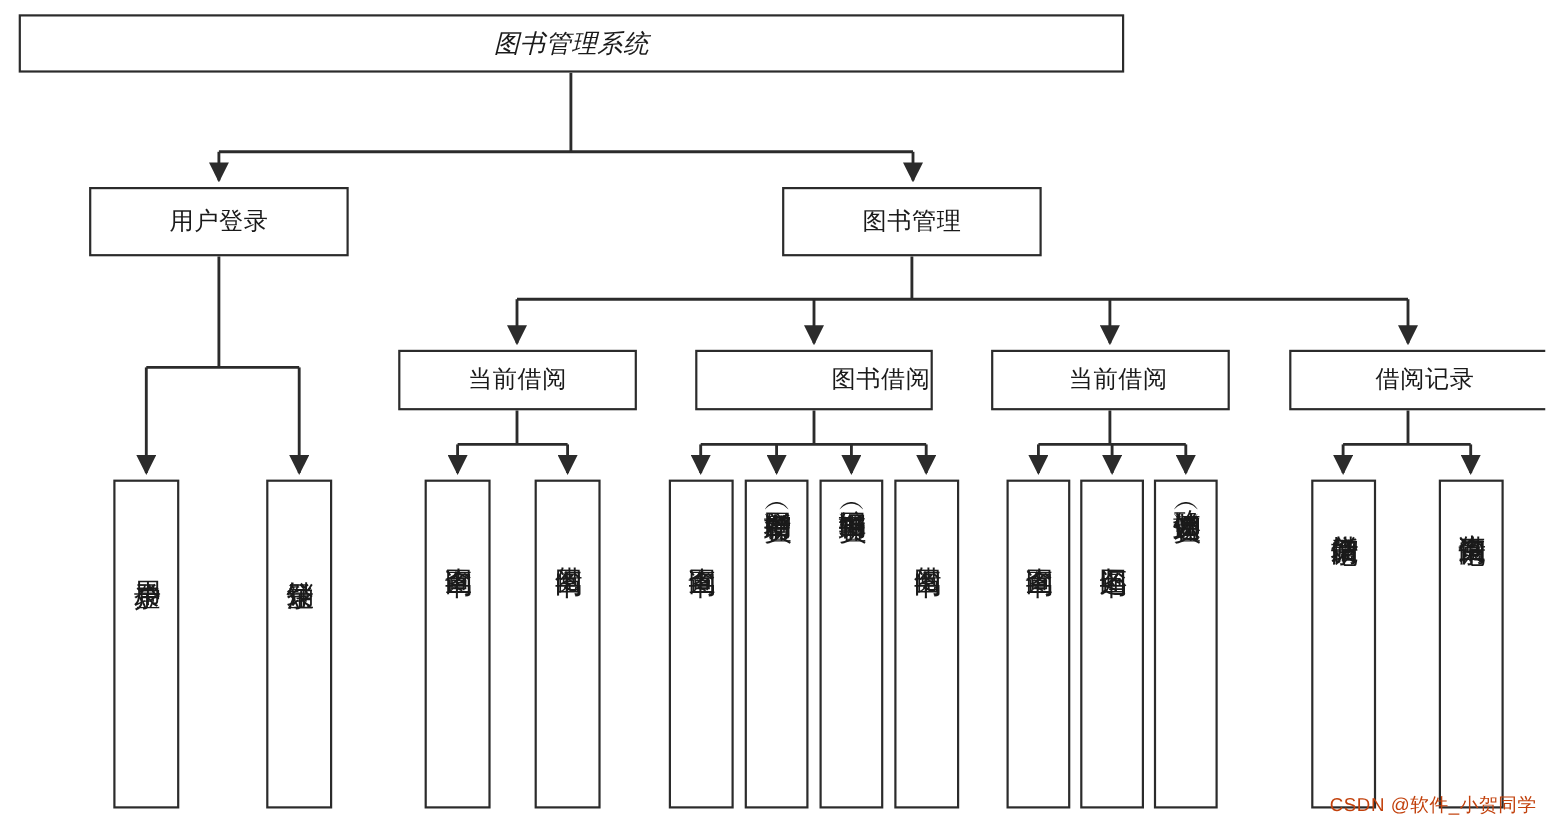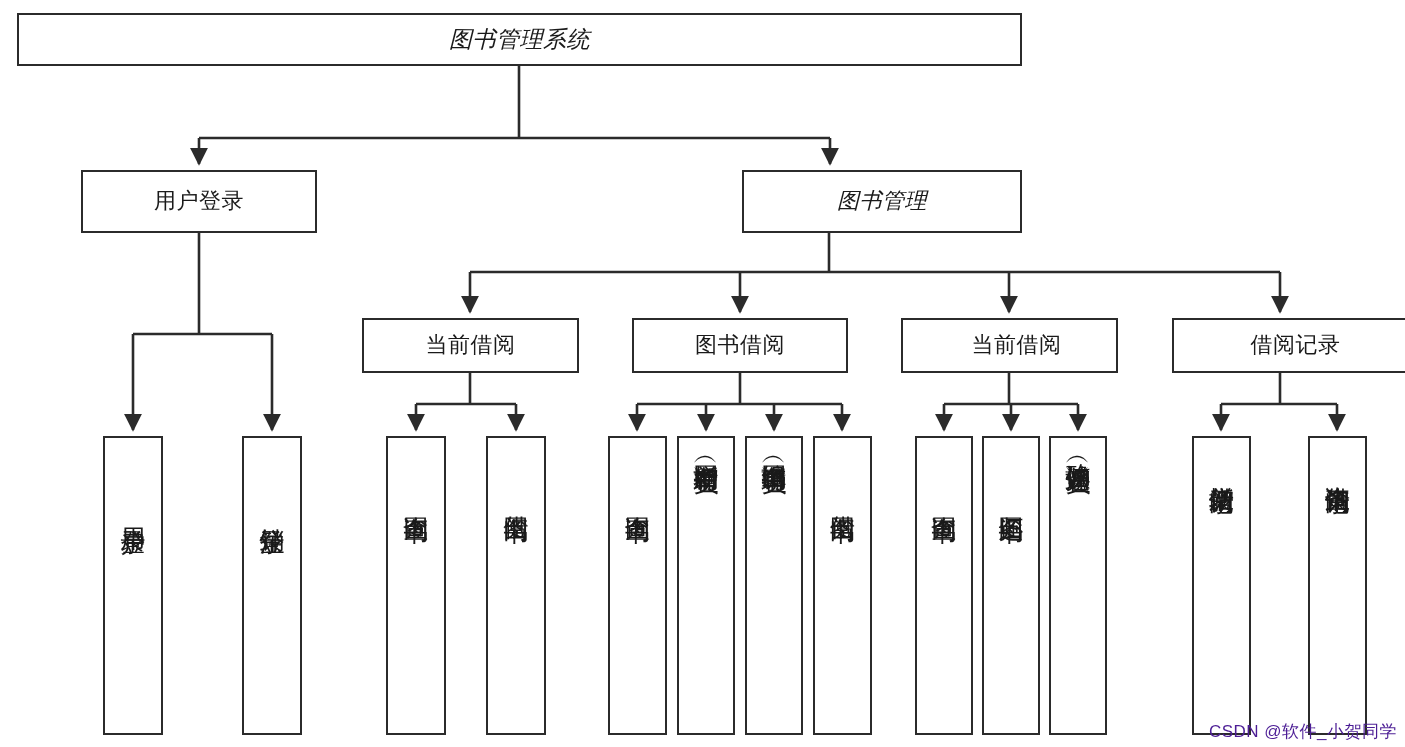--- a/index.html
+++ b/index.html
@@ -56,21 +56,21 @@
     font-size: 25px;
     line-height: 1.08;
     letter-spacing: 1px;
     -webkit-writing-mode: vertical-rl;
   }
   .watermark {
     position: absolute;
     right: 8px;
     bottom: 4px;
     font-size: 17px;
-    color: #4c1d95;
+    color: #c2410c;
     white-space: nowrap;
     letter-spacing: 0.5px;
   }
 </style>
 </head>
 <body>
 
 <div id="canvas">
 
   <svg class="edges" viewBox="0 0 1405 747" xmlns="http://www.w3.org/2000/svg">
@@ -123,28 +123,28 @@
     </g>
   </svg>
 
   <div class="node node-h node-root" style="left:17px; top:13px; width:1005px; height:53px;">
     <span class="label">图书管理系统</span>
   </div>
 
   <div class="node node-h" style="left:81px; top:170px; width:236px; height:63px;">
     <span class="label">用户登录</span>
   </div>
-  <div class="node node-h" style="left:742px; top:170px; width:280px; height:63px;font-style:italic;">
+  <div class="node node-h" style="left:711px; top:170px; width:236px; height:63px;">
     <span class="label">图书管理</span>
   </div>
 
   <div class="node node-h" style="left:362px; top:318px; width:217px; height:55px;">
     <span class="label">当前借阅</span>
   </div>
-  <div class="node node-h" style="left:632px; top:318px; width:216px; height:55px;">
+  <div class="node node-h" style="left:632px; top:318px; width:216px; height:55px;justify-content:flex-end;">
     <span class="label">图书借阅</span>
   </div>
   <div class="node node-h" style="left:901px; top:318px; width:217px; height:55px;padding-left:14px;">
     <span class="label">当前借阅</span>
   </div>
   <div class="node node-h" style="left:1172px; top:318px; width:247px; height:55px;">
     <span class="label">借阅记录</span>
   </div>
 
   <div class="node node-v" style="left:103px; top:436px; width:60px; height:299px; padding-top:70px;">

